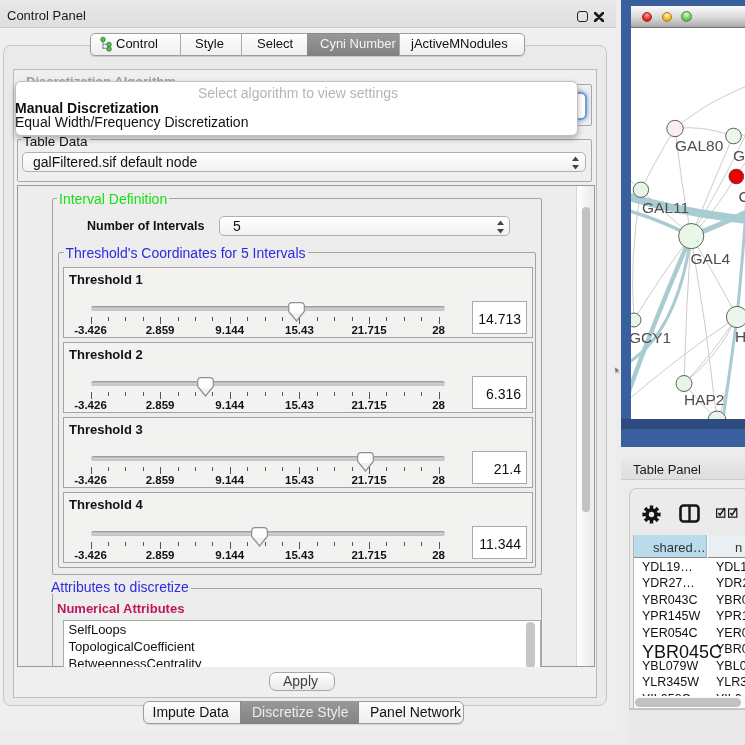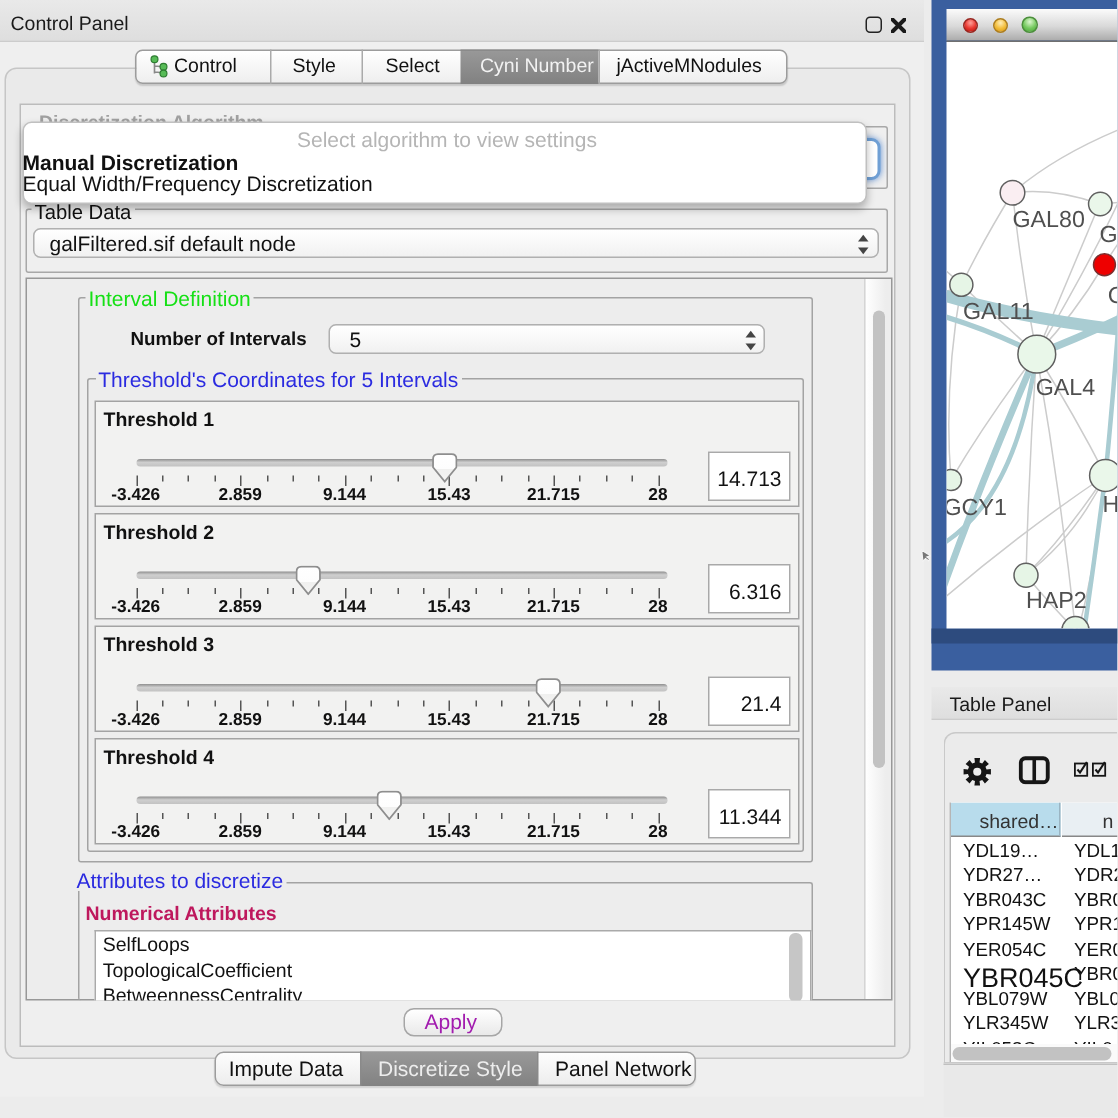--- a/index.html
+++ b/index.html
@@ -259,21 +259,21 @@
 <div class="txt" style="left:49px;top:580.2px;font-size:14px;color:#2b2be0;background:#ededed;padding:0 2px;">Attributes to discretize</div>
 <div class="txt b" style="left:57px;top:601.5px;font-size:13px;color:#be185d;">Numerical Attributes</div>
 <div class="abs" style="left:63px;top:620px;width:478px;height:47px;background:#ffffff;border:1px solid #aaaaaa;border-bottom:none;overflow:hidden;">
   <div class="txt" style="left:4.5px;top:1.7px;font-size:13px;color:#111;">SelfLoops</div>
   <div class="txt" style="left:4.5px;top:18.7px;font-size:13px;color:#111;">TopologicalCoefficient</div>
   <div class="txt" style="left:4.5px;top:35.7px;font-size:13px;color:#111;">BetweennessCentrality</div>
   <div class="abs" style="left:462px;top:1px;width:9px;height:46px;background:#c6c6c6;border-radius:4px;"></div>
 </div>
 
 <div class="abs" style="left:269px;top:672px;width:66px;height:19px;background:linear-gradient(#ffffff,#e9e9e9);border:1px solid #a6a6a6;border-radius:7px;"></div>
-<div class="txt" style="left:283px;top:674.2px;font-size:14px;color:#a21caf;">Apply</div>
+<div class="txt" style="left:283px;top:674.2px;font-size:14px;color:#404040;">Apply</div>
 
 <div class="abs" style="left:143px;top:701px;width:321px;height:23px;background:linear-gradient(#fdfdfd,#ededed);border:1px solid #9c9c9c;border-radius:6px;box-shadow:0 1px 1px rgba(0,0,0,0.12);"></div>
 <div class="abs" style="left:240px;top:701px;width:118px;height:23px;background:linear-gradient(#999999,#828282);"></div>
 <div class="abs" style="left:240px;top:701px;width:1px;height:23px;background:#8a8a8a;"></div>
 <div class="abs" style="left:358px;top:701px;width:1px;height:23px;background:#8a8a8a;"></div>
 <div class="txt" style="left:152.5px;top:705px;font-size:14px;color:#111;">Impute Data</div>
 <div class="txt" style="left:252px;top:705px;font-size:14px;color:#ededed;">Discretize Style</div>
 <div class="txt" style="left:370px;top:705px;font-size:14px;color:#111;">Panel Network</div>
 
 <div class="abs" style="left:15px;top:81px;width:563px;height:55px;background:#ffffff;border:1px solid #c0c0c0;border-radius:6px;box-shadow:0 3px 6px rgba(0,0,0,0.28);"></div>

